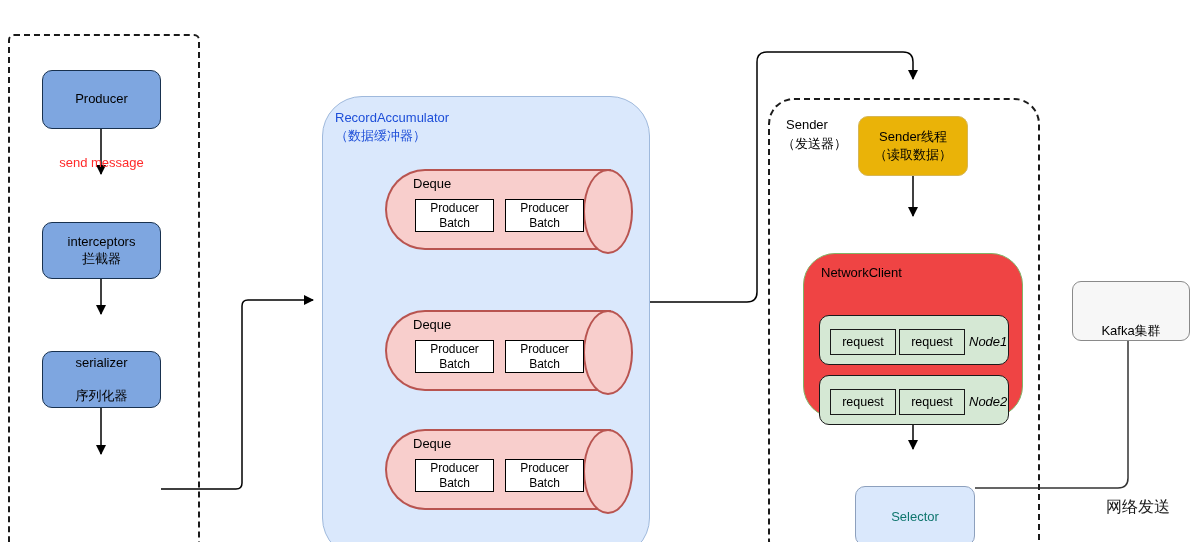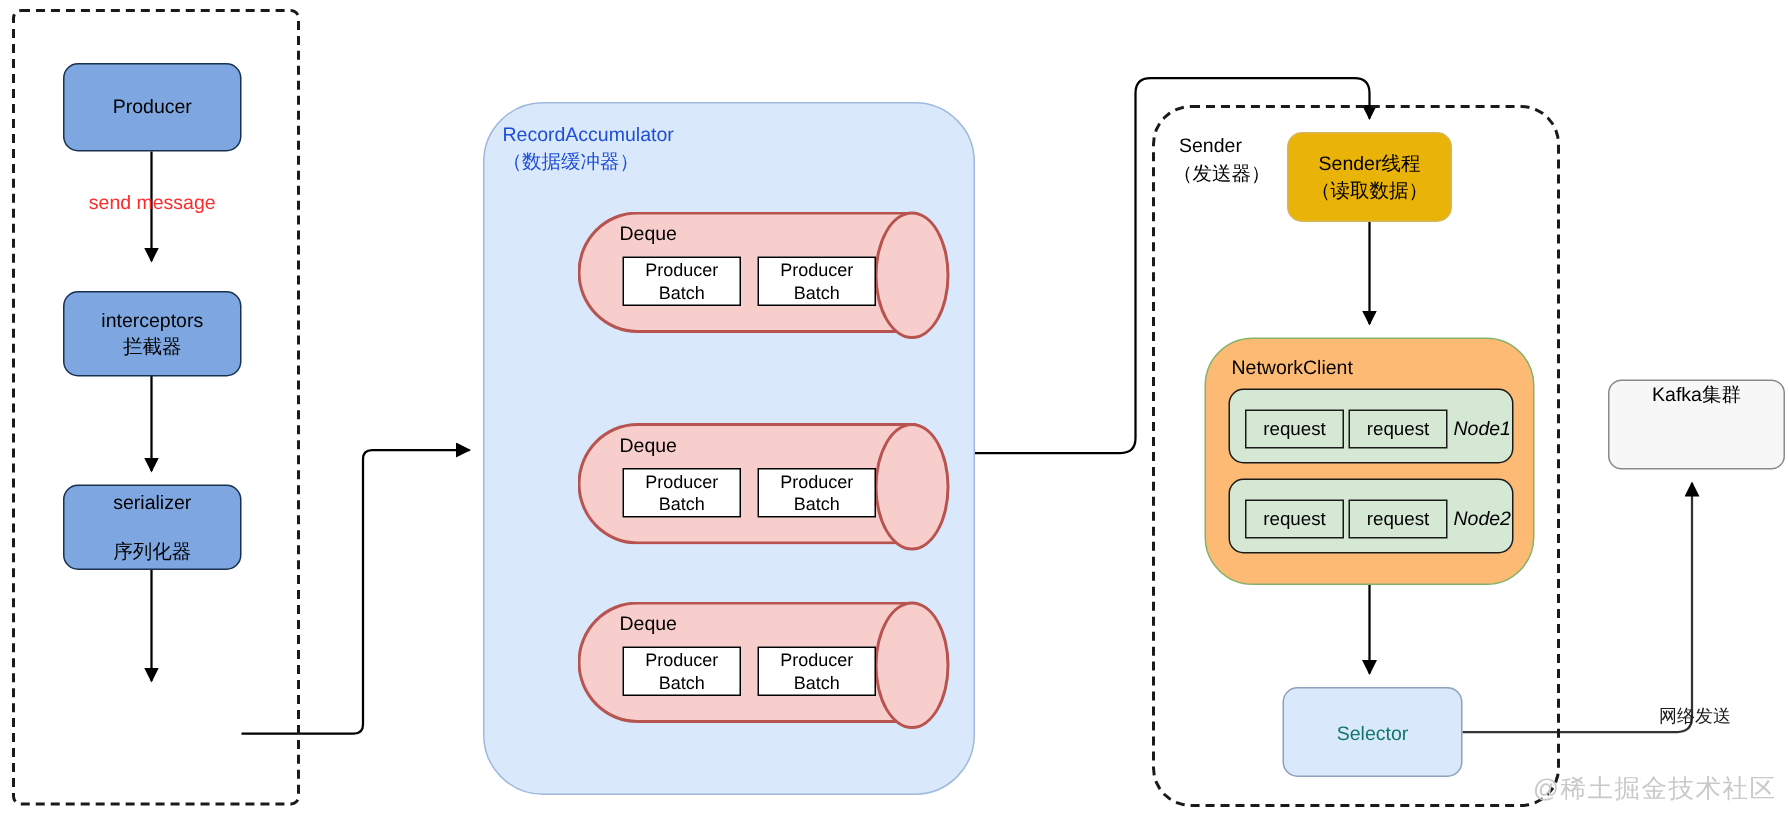--- a/index.html
+++ b/index.html
@@ -1,18 +1,18 @@
 <!DOCTYPE html>
 <html><head>
 <meta charset="utf-8">
 <style>
   html,body{margin:0;padding:0;background:#ffffff;}
   body{font-family:"Liberation Sans","DejaVu Sans",sans-serif;}
   .canvas{position:relative;width:1192px;height:542px;background:#ffffff;overflow:hidden;}
-  .abs{position:absolute;box-sizing:border-box;}
+  .abs{position:absolute;box-sizing:border-box;margin-top:28px;}
   
   .dash-box{border:2px dashed #1a1a1a;background:transparent;}
   
   .bluenode{background:#7ea6e0;border:1.5px solid #18314f;border-radius:10px;
     display:flex;flex-direction:column;align-items:center;justify-content:center;
     font-size:13px;line-height:1.3;color:#000;text-align:center;}
   
   .accumulator{background:#dae8fc;border:1.5px solid #9fb9dc;border-radius:40px;}
   .acc-title{font-size:13px;line-height:1.35;color:#1d4ed8;text-align:left;}
   
@@ -23,33 +23,33 @@
     border:2px solid #b85450;border-radius:50%;}
   .deque-label{position:absolute;left:28px;top:7px;font-size:13px;color:#000;}
   .batch{position:absolute;width:77px;height:31px;background:#ffffff;border:1.5px solid #000;
     font-size:12px;line-height:1.25;text-align:center;display:flex;flex-direction:column;
     align-items:center;justify-content:center;color:#000;}
   
   .yellownode{background:#eab308;border:1.5px solid #d6b656;border-radius:10px;
     display:flex;flex-direction:column;align-items:center;justify-content:center;
     font-size:13px;line-height:1.4;color:#000;text-align:center;}
   
-  .greenbox{background:#fdba74;border:1.5px solid #82b366;border-radius:32px;}
+  .greenbox{background:#ef4444;border:1.5px solid #82b366;border-radius:32px;}
   .nodeRow{background:#d5e8d4;border:1.5px solid #1a1a1a;border-radius:10px;}
   .request{position:absolute;width:64px;height:24px;background:#d5e8d4;border:1.5px solid #1a1a1a;
     display:flex;align-items:center;justify-content:center;font-size:12.5px;color:#000;}
   .nodeName{position:absolute;font-size:13px;color:#000;font-style:italic;}
   
   .selnode{background:#dae8fc;border:1.5px solid #8da0bd;border-radius:10px;
     display:flex;align-items:center;justify-content:center;font-size:13px;color:#0f766e;}
   
   .kafkanode{background:#f7f7f7;border:1.5px solid #8a8a8a;border-radius:9px;
-    display:flex;align-items:flex-start;justify-content:center;font-size:13px;color:#000;}
+    display:flex;align-items:flex-end;justify-content:center;font-size:13px;color:#000;}
   .red-label{color:#ff2a2a;font-size:13px;}
-  .small-label{font-size:12px;color:#1a1a1a;}
+  .small-label{font-size:16px;color:#1a1a1a;}
   .watermark{font-size:17px;color:#c9c9c9;letter-spacing:1px;}
   svg.overlay{position:absolute;left:0;top:0;pointer-events:none;}
 </style>
 </head>
 <body>
 
 <div class="canvas">
 
   <svg class="overlay" width="1192" height="542" viewBox="0 0 1192 542">
     <defs>

